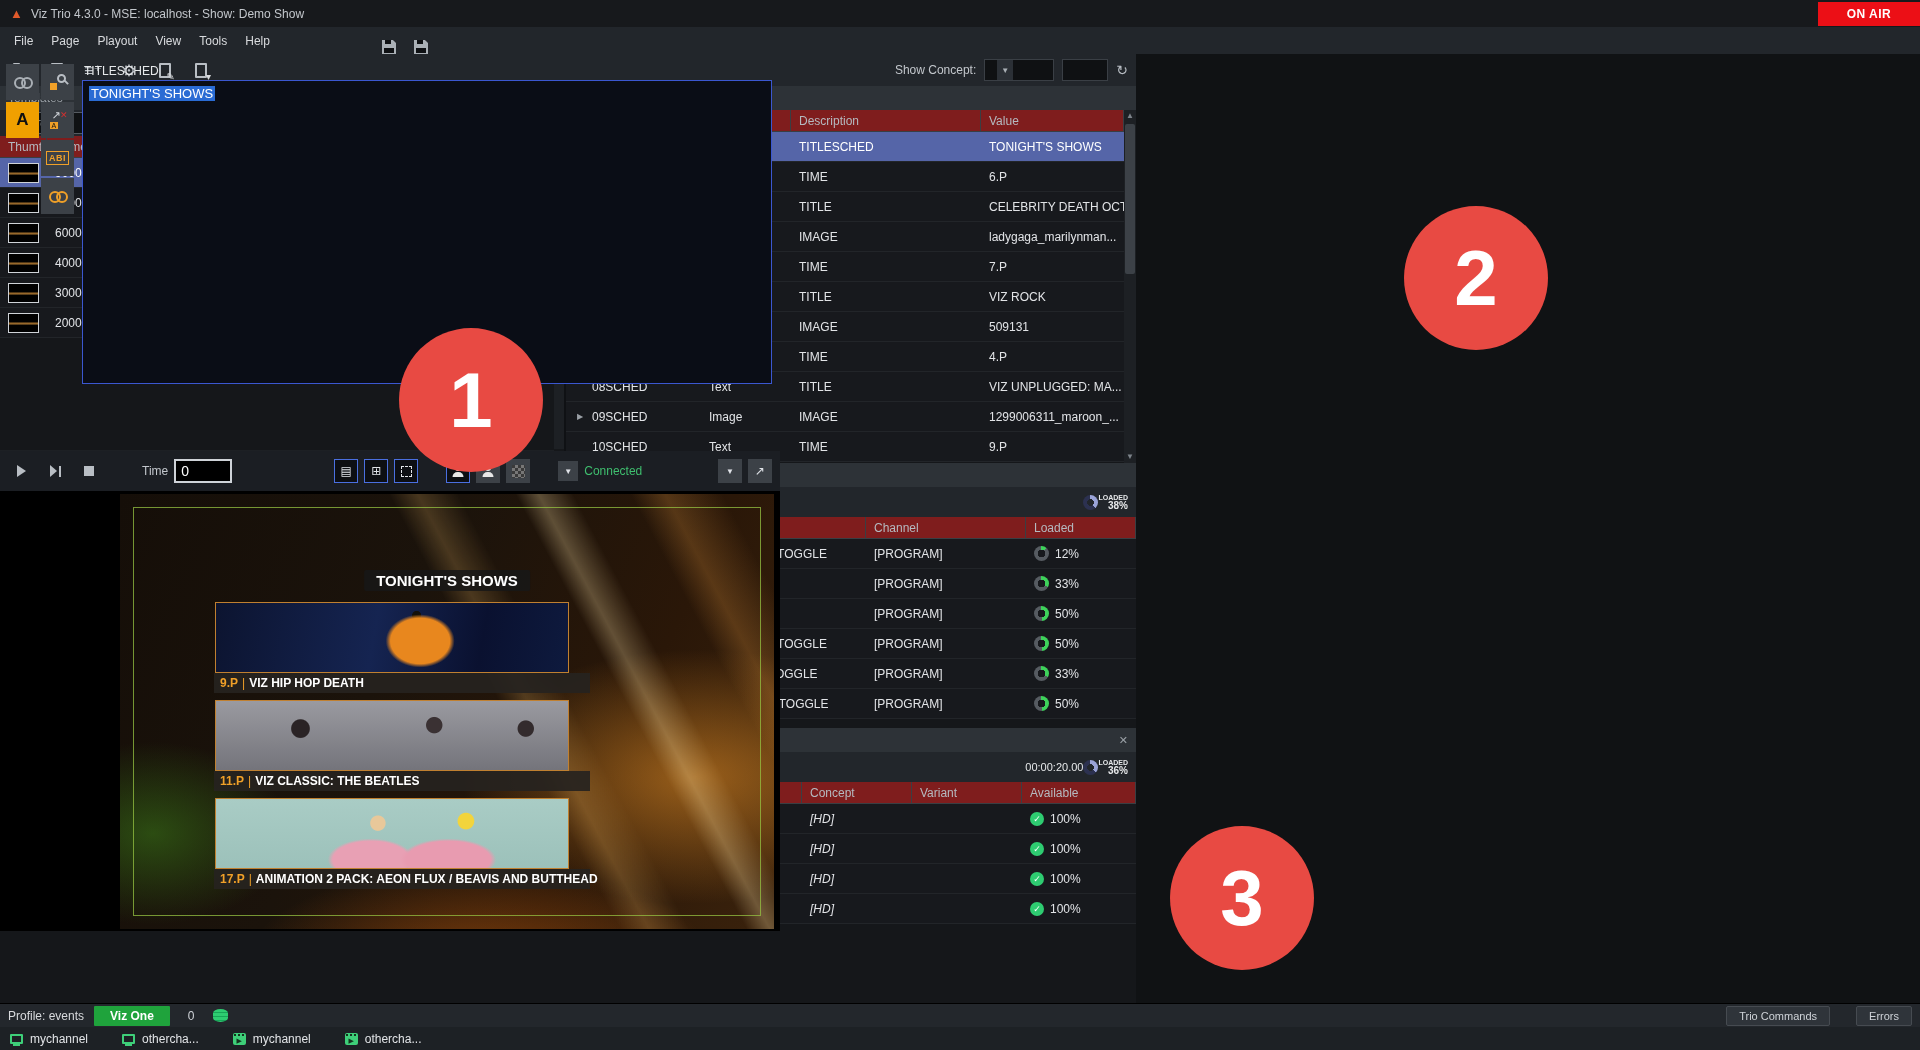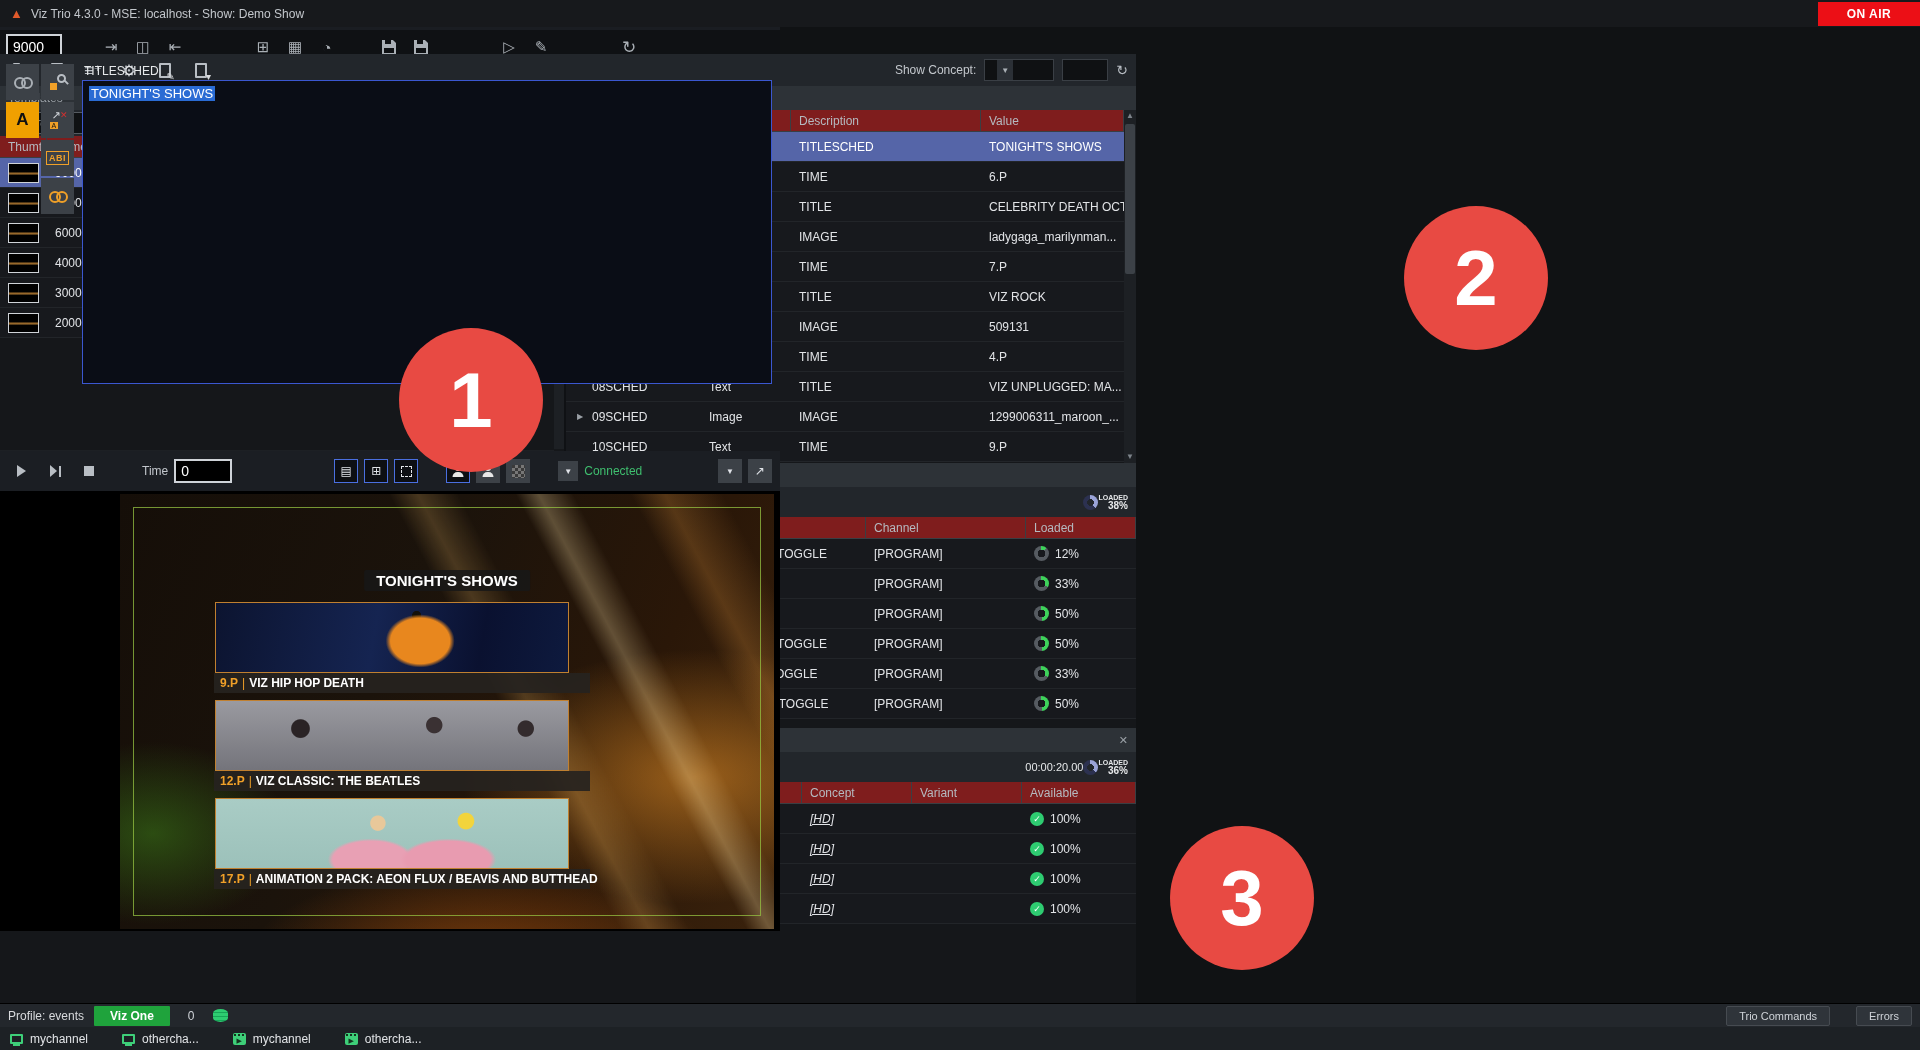--- a/index.html
+++ b/index.html
@@ -96,21 +96,21 @@
     display:flex;align-items:center;justify-content:center;flex:none;}
   .transport{display:flex;gap:4px;align-items:center;}
   .tpbtn{width:26px;height:24px;background:#3c4147;display:flex;align-items:center;justify-content:center;}
   .tri{width:0;height:0;border-left:9px solid #b9bec4;border-top:6px solid transparent;border-bottom:6px solid transparent;}
   .pausebars{display:flex;gap:3px;}
   .pausebars i{width:3px;height:11px;background:#b9bec4;}
   .stopsq{width:10px;height:10px;background:#b9bec4;}
   .inf{font-size:14px;color:#b9bec4;font-weight:bold;}
   .ptime{font-size:11px;color:#e6e8ea;}
   .xclose{margin-left:auto;color:#9aa0a6;font-size:11px;}
-  .ital{font-style:italic;text-decoration:underline;}
+  .ital{font-style:italic;}
 
   
   #right{left:1140px;top:54px;width:780px;height:949px;background:#0f1114;}
   .rhead{height:30px;background:#1a1d22;display:flex;align-items:center;padding:0 8px;color:#cfd3d8;}
   .rhead .caret{margin-left:auto;color:#9aa0a6;font-size:9px;}
   .etoolbar{height:34px;display:flex;align-items:center;padding:0 6px;gap:6px;}
   .idbox{width:56px;height:26px;background:#000;border:2px solid #cfd3d8;color:#fff;font-size:14px;
     padding:0 5px;outline:none;font-family:"Liberation Sans",sans-serif;}
   .egroup{display:flex;gap:6px;}
   .ebtn{width:26px;height:26px;display:flex;align-items:center;justify-content:center;color:#aab0b6;font-size:15px;}
@@ -221,20 +221,28 @@
   <div class="titlebar">
     <span class="logo">▲</span>
     <span>Viz Trio 4.3.0 - MSE: localhost - Show: Demo Show</span>
     <span class="wincontrols">
       <span>–</span>
       <span>☐</span>
       <span>✕</span>
     </span>
   </div>
 
+  <div class="menubar" id="menubar">
+      <div class="menu-item">File</div>
+      <div class="menu-item">Page</div>
+      <div class="menu-item">Playout</div>
+      <div class="menu-item">View</div>
+      <div class="menu-item">Tools</div>
+      <div class="menu-item">Help</div>
+    </div>
   <div class="onair">ON AIR</div>
 
   <div class="toolbar-row">
     <span class="tbtn">
         <span class="folder"></span>
       </span>
     <span class="tbtn">
         <span class="pg">
           <span class="ov">+</span>
         </span>
@@ -717,21 +725,21 @@
         <div class="gtitle">TONIGHT'S SHOWS</div>
         <div class="grows" id="gfx-rows">
             <div class="gimg img-hiphop"></div>
             <div class="gcap">
               <span class="tm">9.P</span>
               <span class="sep">|</span>
               <span>VIZ HIP HOP DEATH</span>
             </div>
             <div class="gimg img-beatles"></div>
             <div class="gcap">
-              <span class="tm">12.P</span>
+              <span class="tm">11.P</span>
               <span class="sep">|</span>
               <span>VIZ CLASSIC: THE BEATLES</span>
             </div>
             <div class="gimg img-beavis"></div>
             <div class="gcap">
               <span class="tm">17.P</span>
               <span class="sep">|</span>
               <span>ANIMATION 2 PACK: AEON FLUX / BEAVIS AND BUTTHEAD</span>
             </div>
           </div>

